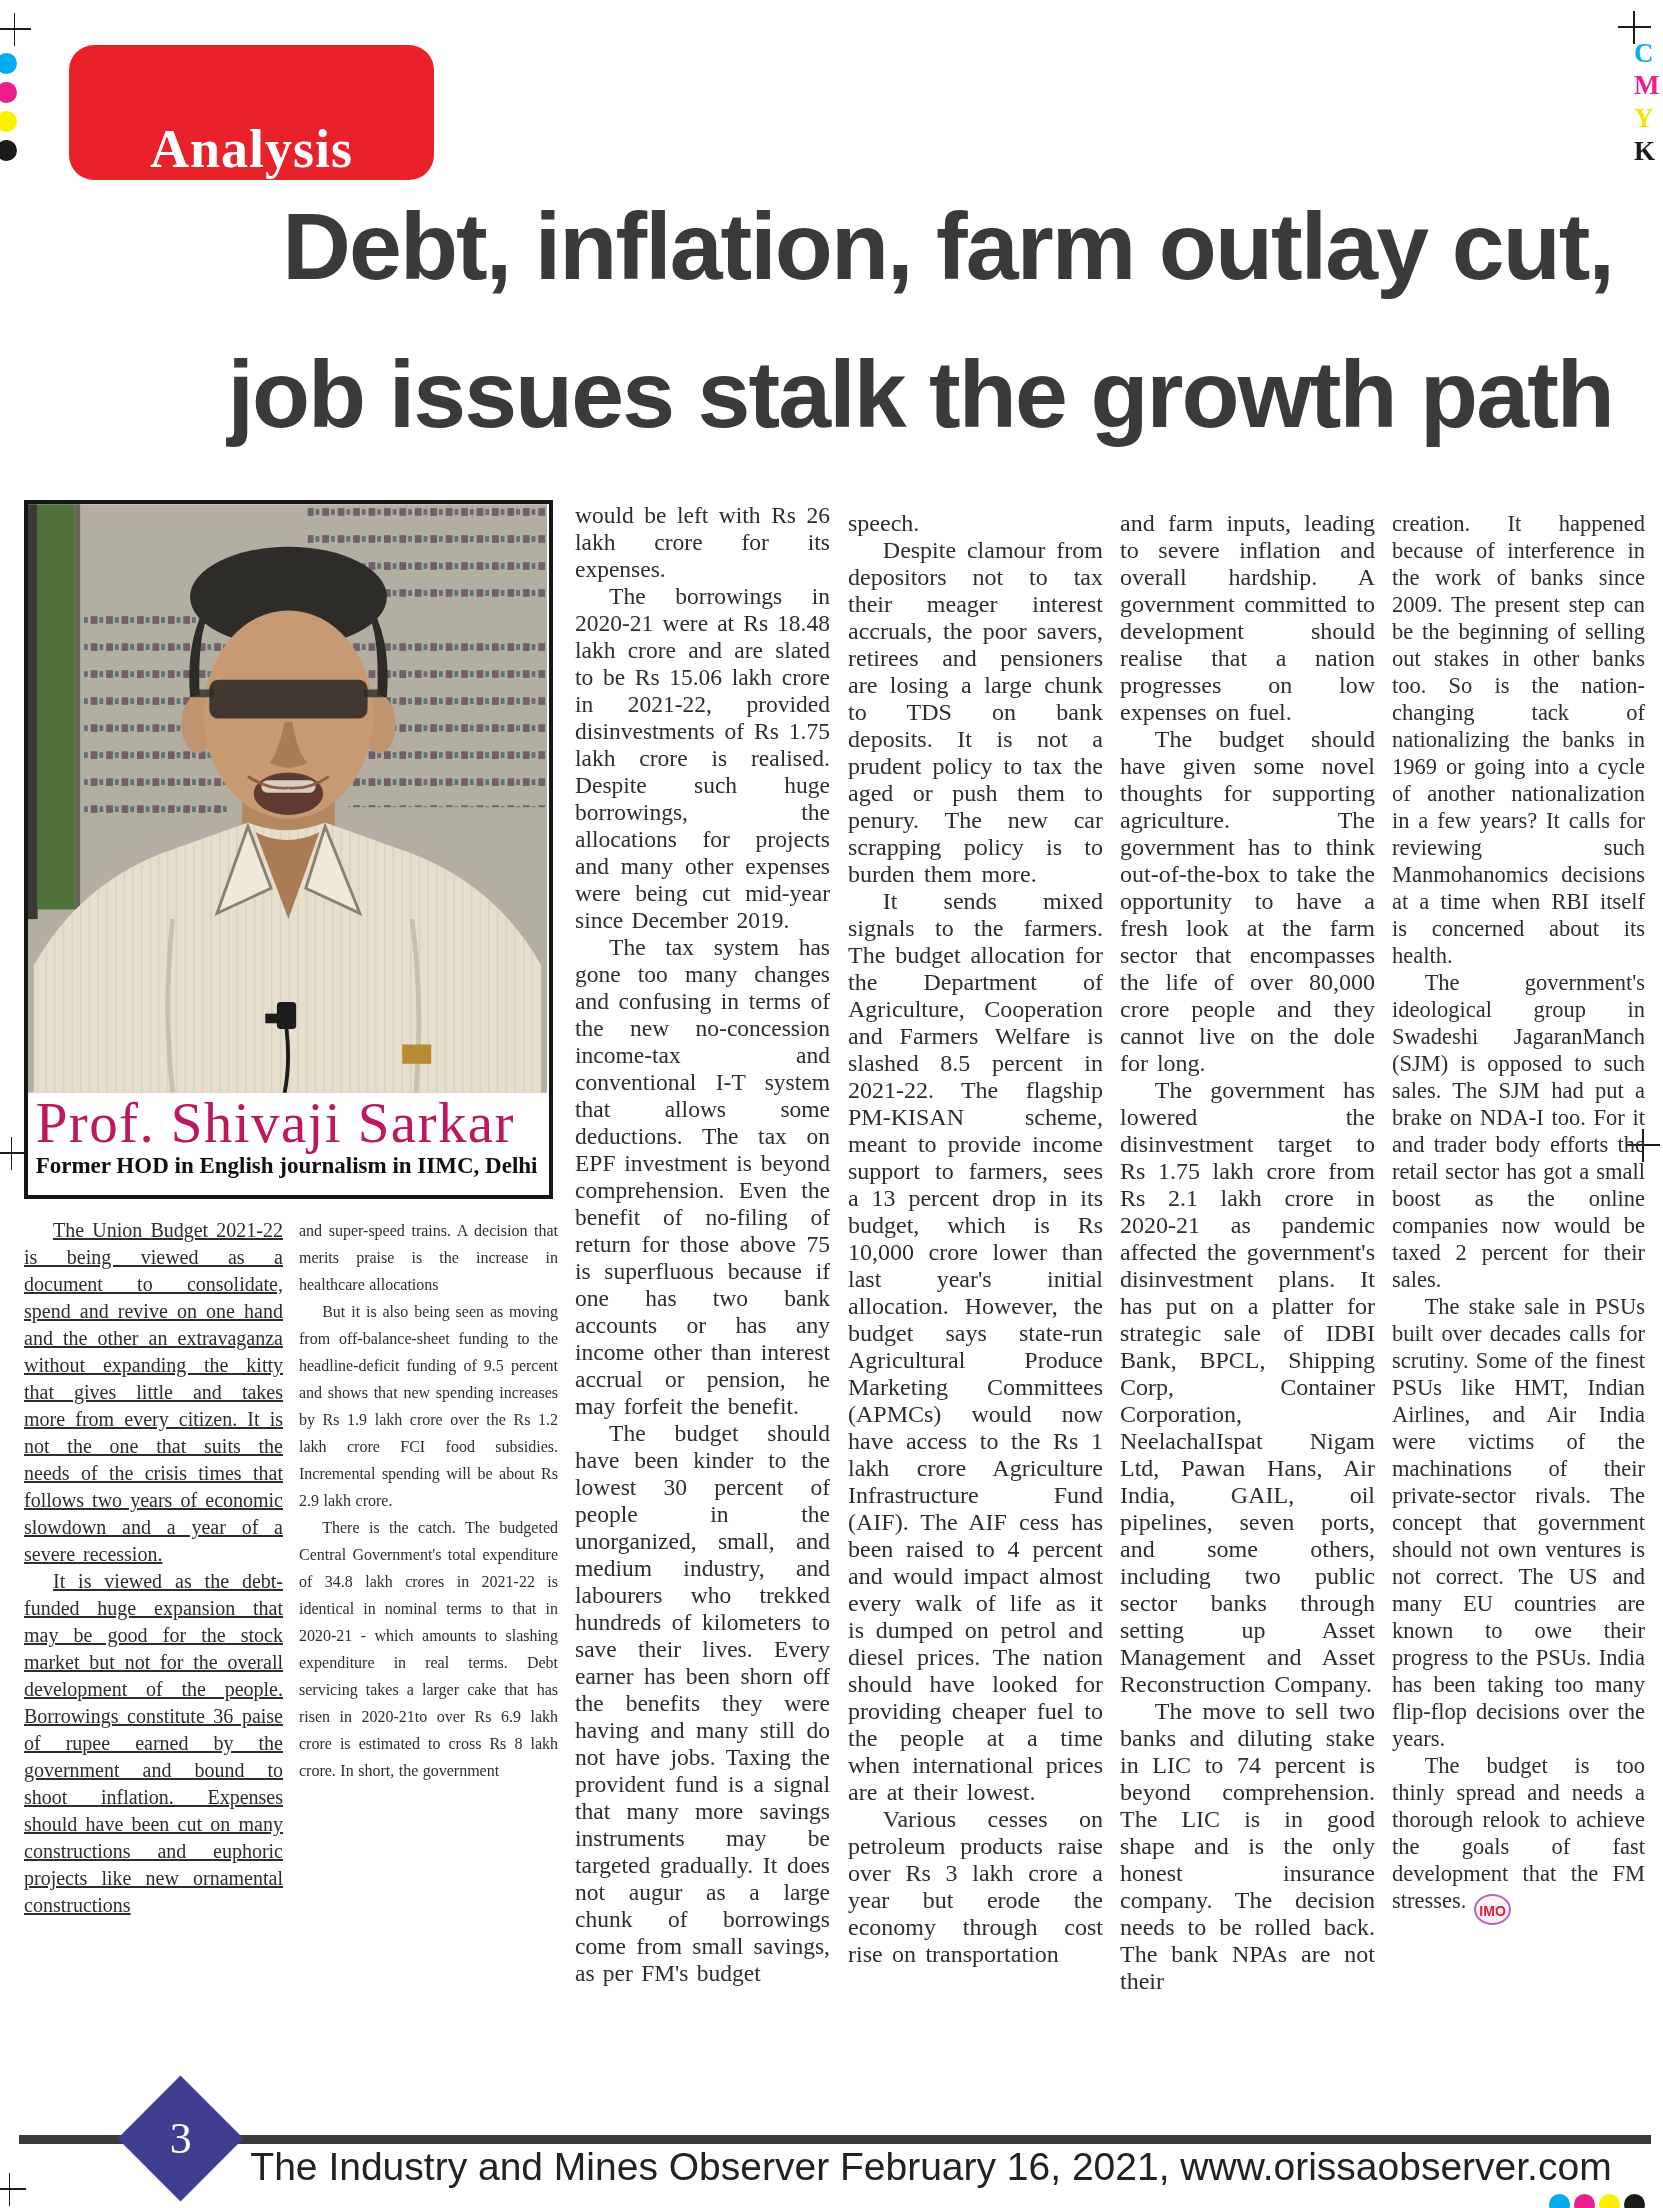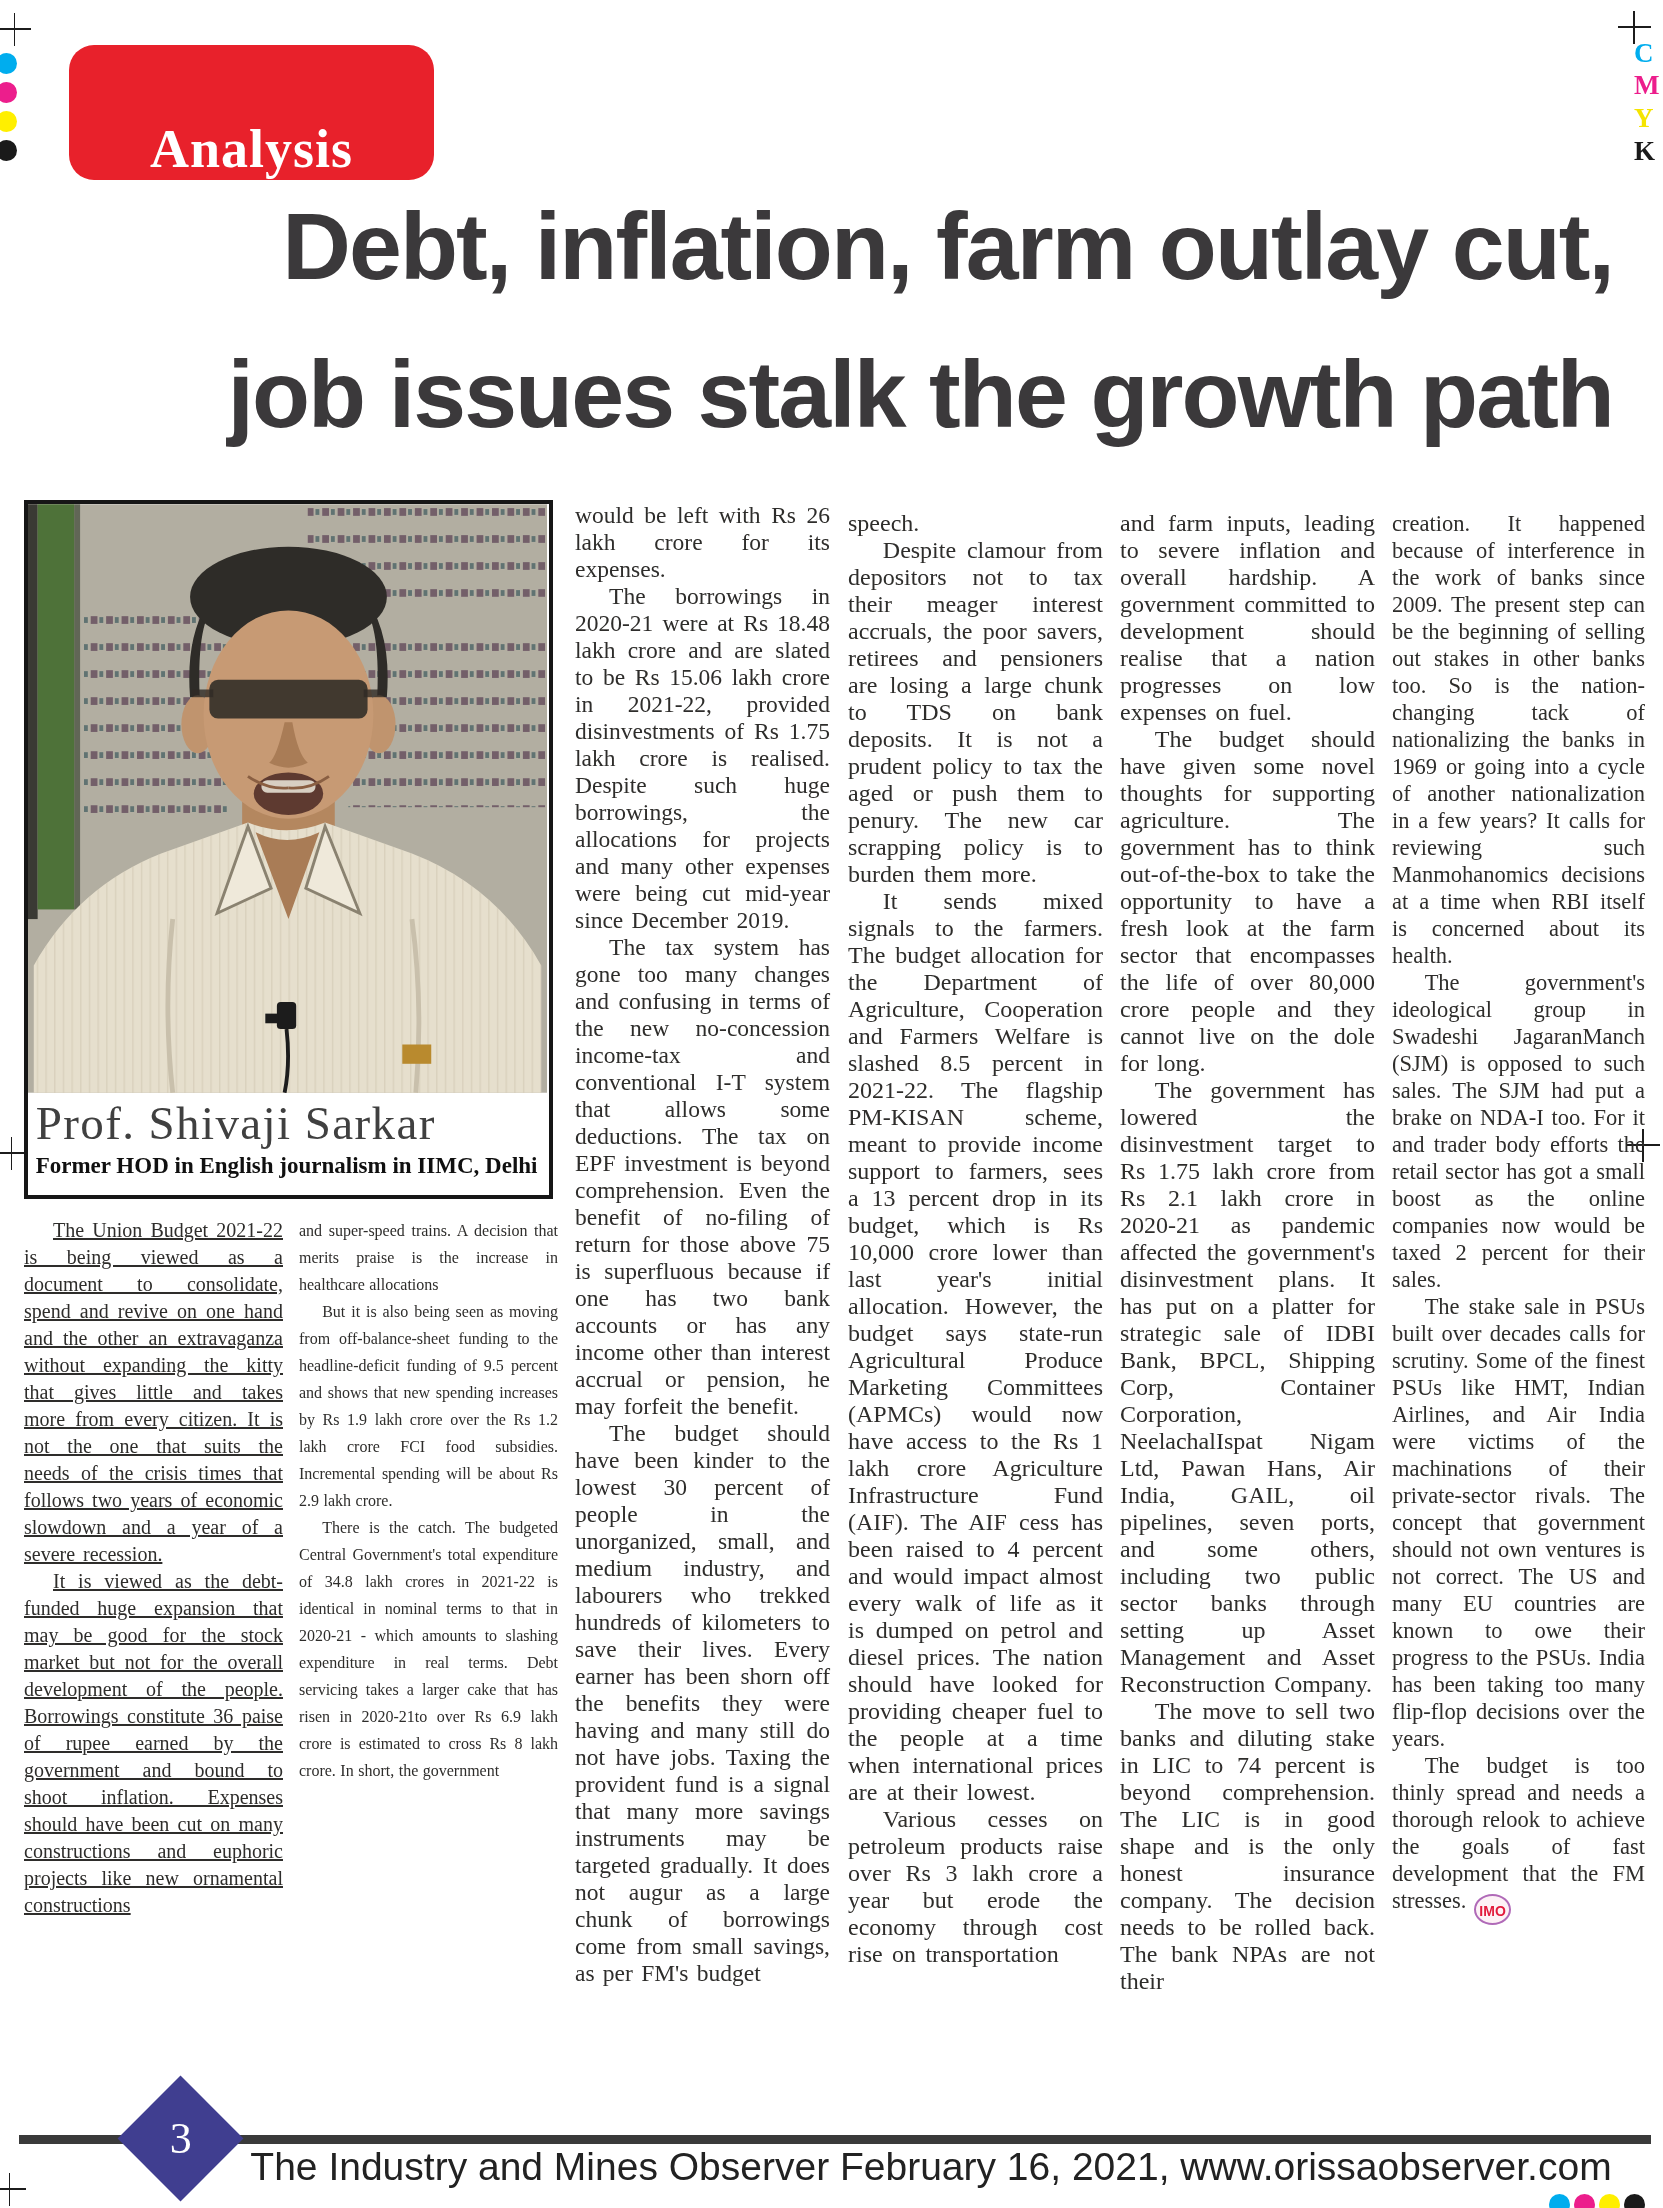--- a/index.html
+++ b/index.html
@@ -25,21 +25,21 @@
     font-family:"Liberation Sans",sans-serif;font-weight:bold;font-size:95px;line-height:148px;
     letter-spacing:-1.9px;color:#3b393b;white-space:nowrap;text-align:right;
   }
   
   .photo-frame{
     position:absolute;left:24px;top:500px;width:529px;height:699px;margin:0;
     border:4.8px solid #161616;box-sizing:border-box;background:#ffffff;
   }
   .photo{width:519px;height:589px;overflow:hidden;}
   .caption{padding:1.9px 7.7px 0 7.7px;}
-  .cap-name{font-size:47px;line-height:56px;color:#404040;letter-spacing:1.4px;white-space:nowrap;}
+  .cap-name{font-size:57px;line-height:56px;color:#be185d;letter-spacing:1.4px;white-space:nowrap;}
   .cap-title{font-size:23px;line-height:29px;font-weight:bold;color:#101010;white-space:nowrap;}
   
   .col{position:absolute;color:#2e2d2b;text-align:justify;}
   .col p{margin:0;text-indent:1.45em;}
   .col.cont p:first-child{text-indent:0;}
   .c1{left:24px;  top:1217px;width:259px;font-size:20px;line-height:27px;word-spacing:2.9px;text-decoration:underline;}
   .c2{left:299px; top:1217px;width:259px;font-size:16px;line-height:27px;word-spacing:0.5px;}
   .c3{left:575px; top:502px; width:255px;font-size:23.5px;line-height:27px;word-spacing:2.4px;}
   .c4{left:848px; top:510px; width:255px;font-size:24px;line-height:27px;word-spacing:3.4px;}
   .c5{left:1120px;top:510px; width:255px;font-size:24px;line-height:27px;word-spacing:2.9px;}

